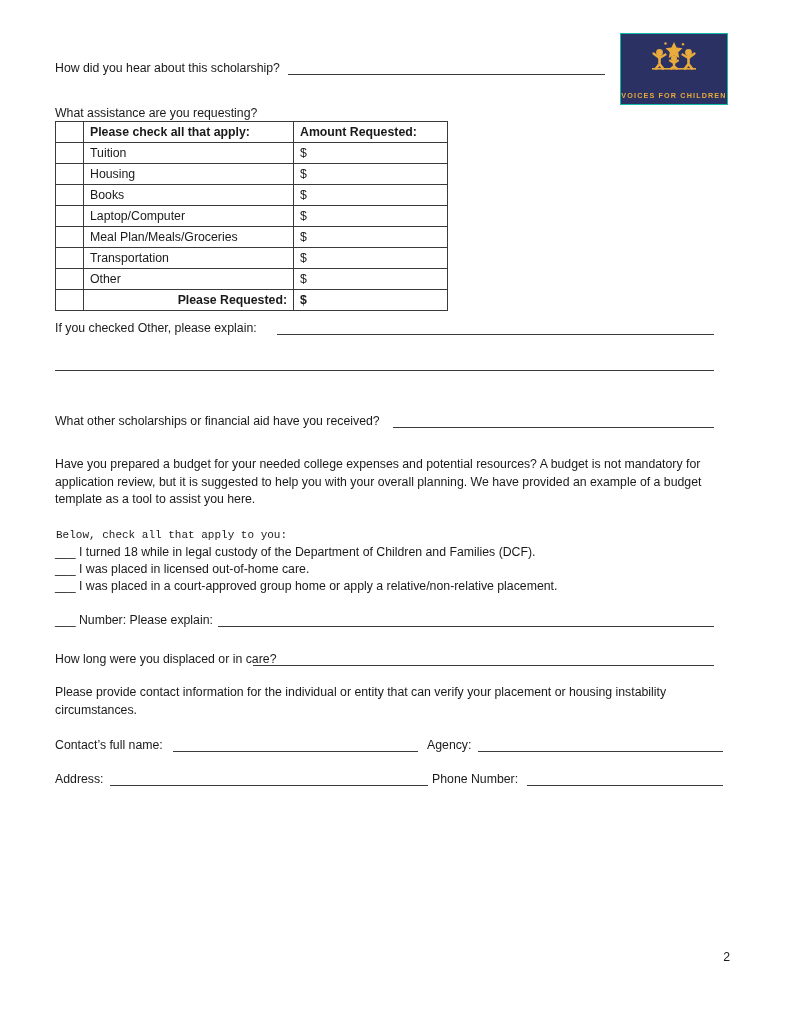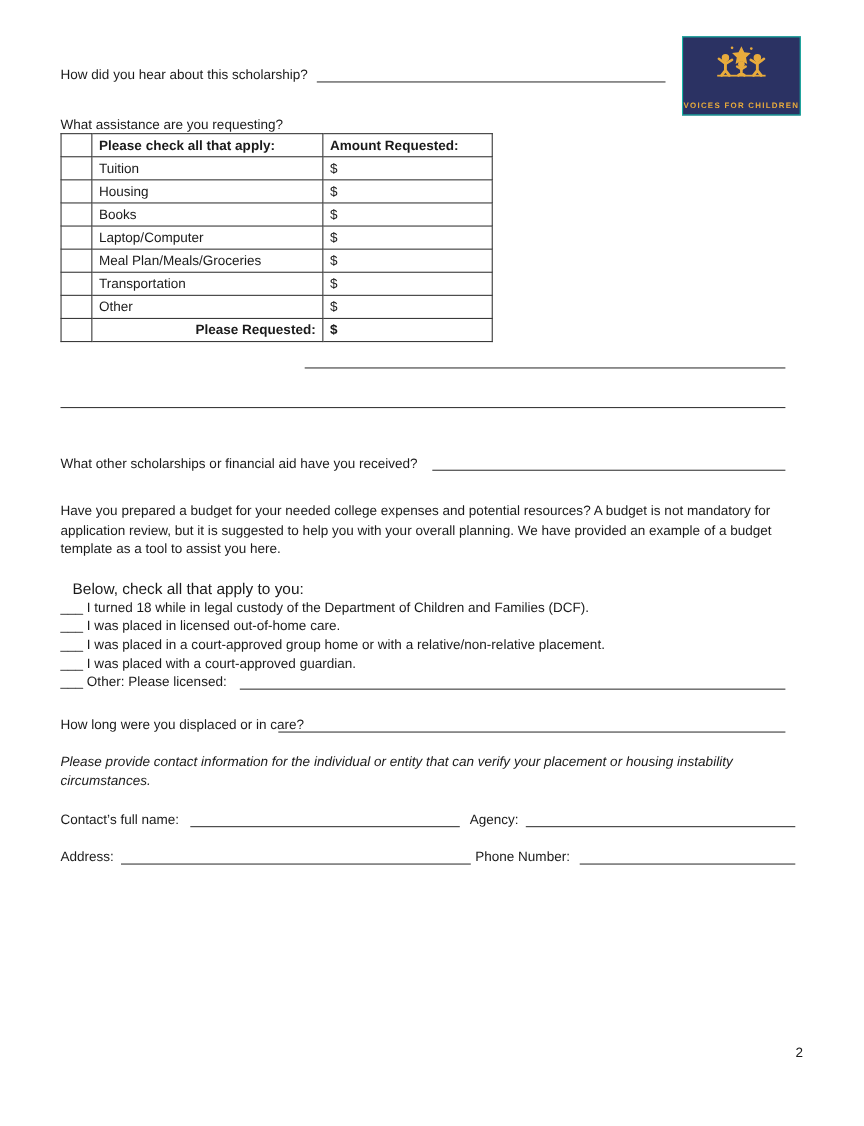--- a/index.html
+++ b/index.html
@@ -97,24 +97,25 @@
   .tbl .total-label {
     font-weight: bold;
     text-align: right;
     padding-right: 6px;
   }
   .tbl .amt-bold { font-weight: bold; }
 
   
   .chk-intro {
     position: absolute;
-    left: 66px;
-    font-size: 14px;
+    left: 56px;
+    font-size: 11px;
     line-height: 16px;
     white-space: nowrap;
+    font-family: Liberation Mono, monospace;
   }
   .chk-row {
     position: absolute;
     left: 55px;
     font-size: 12.3px;
     line-height: 16px;
     white-space: nowrap;
   }
   .chk-blank {
     display: inline-block;
@@ -208,56 +209,53 @@
         <td class="c-amount">$</td>
       </tr>
       <tr>
         <td class="c-check"></td>
         <td class="c-label total-label">Please Requested:</td>
         <td class="c-amount amt-bold">$</td>
       </tr>
     </tbody>
   </table>
 
+  <div class="q" style="left:55px; top:320px;">If you checked Other, please explain:</div>
   <div class="rule" style="left:277px; top:334px; width:437px;"></div>
   <div class="rule" style="left:55px; top:370px; width:659px;"></div>
 
   <div class="q" style="left:55px; top:413px;">What other scholarships or financial aid have you received?</div>
   <div class="rule" style="left:393px; top:427px; width:321px;"></div>
 
   <div class="para" style="left:55px; top:456px; width:662px;">Have you prepared a budget for your needed college expenses and potential resources? A budget is not mandatory for application review, but it is suggested to help you with your overall planning. We have provided an example of a budget template as a tool to assist you here.</div>
 
   <div class="chk-intro" style="top:527px;">Below, check all that apply to you:</div>
 
   <div class="chk-row" style="top:544px;">
     <span class="chk-blank">___</span>
     <span>I turned 18 while in legal custody of the Department of Children and Families (DCF).</span>
   </div>
   <div class="chk-row" style="top:561px;">
     <span class="chk-blank">___</span>
     <span>I was placed in licensed out-of-home care.</span>
   </div>
   <div class="chk-row" style="top:578px;">
     <span class="chk-blank">___</span>
-    <span>I was placed in a court-approved group home or with a relative/non-relative placement.</span>
-  </div>
-  <div class="chk-row" style="top:595px;">
-    <span class="chk-blank">___</span>
-    <span>I was placed with a court-approved guardian.</span>
+    <span>I was placed in a court-approved group home or apply a relative/non-relative placement.</span>
   </div>
   <div class="chk-row" style="top:612px;">
     <span class="chk-blank">___</span>
-    <span>Other: Please licensed:</span>
+    <span>Number: Please explain:</span>
   </div>
   <div class="rule" style="left:218px; top:626px; width:496px;"></div>
 
   <div class="q" style="left:55px; top:651px;">How long were you displaced or in care?</div>
   <div class="rule" style="left:253px; top:665px; width:461px;"></div>
 
-  <div class="para" style="left:55px; top:684px; width:662px;font-style:italic;">Please provide contact information for the individual or entity that can verify your placement or housing instability circumstances.</div>
+  <div class="para" style="left:55px; top:684px; width:662px;">Please provide contact information for the individual or entity that can verify your placement or housing instability circumstances.</div>
 
   <div class="q" style="left:55px; top:737px;">Contact’s full name:</div>
   <div class="rule" style="left:173px; top:751px; width:245px;"></div>
 
   <div class="q" style="left:427px; top:737px;">Agency:</div>
   <div class="rule" style="left:478px; top:751px; width:245px;"></div>
 
   <div class="q" style="left:55px; top:771px;">Address:</div>
   <div class="rule" style="left:110px; top:785px; width:318px;"></div>
 

